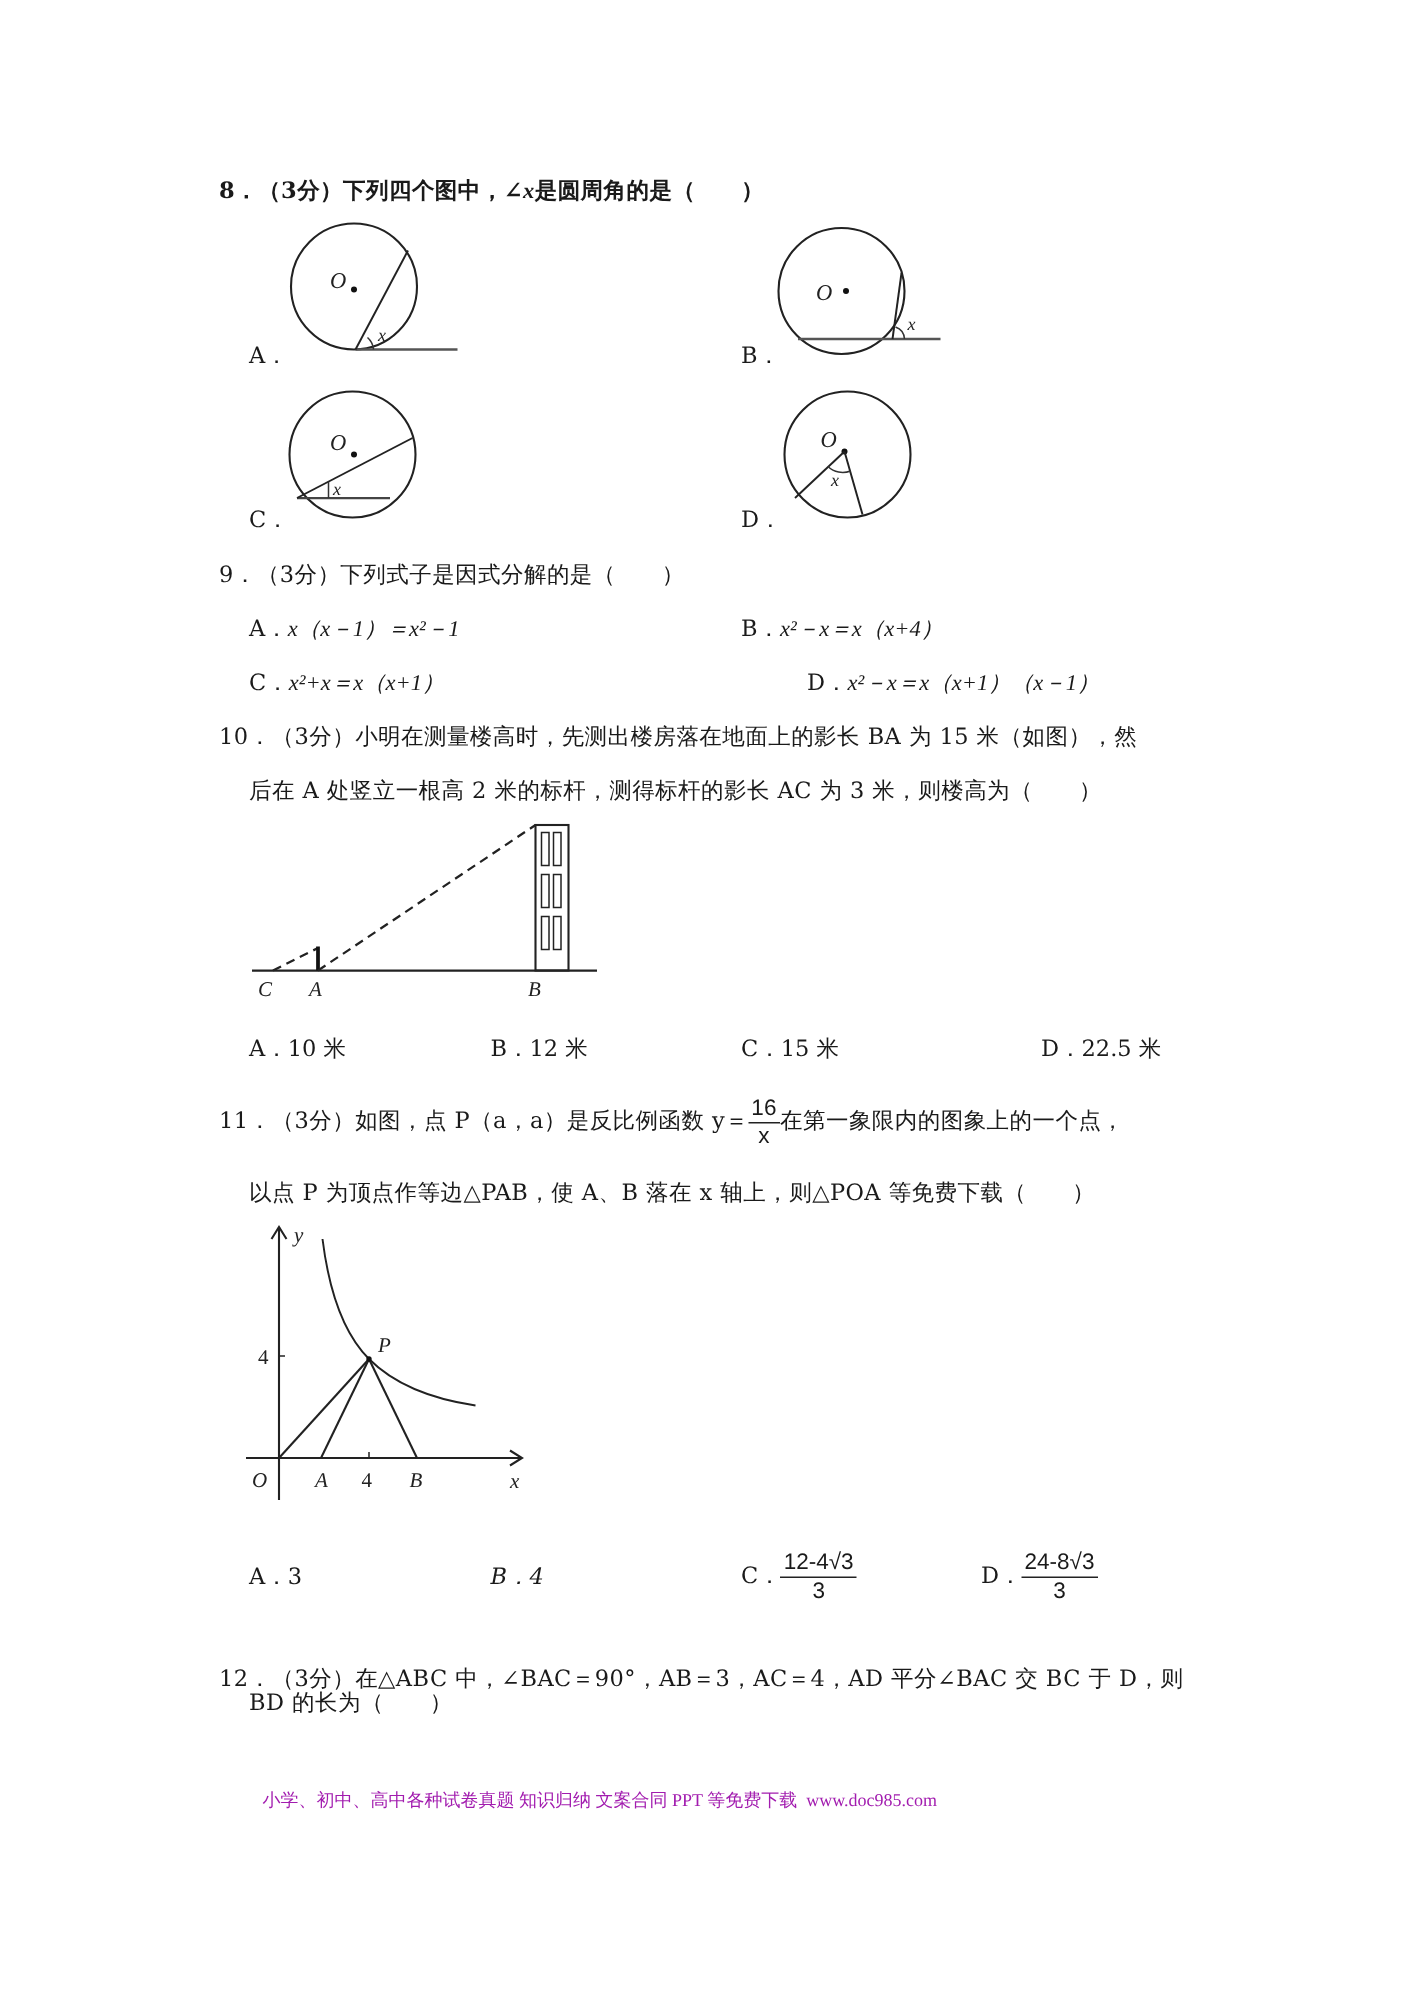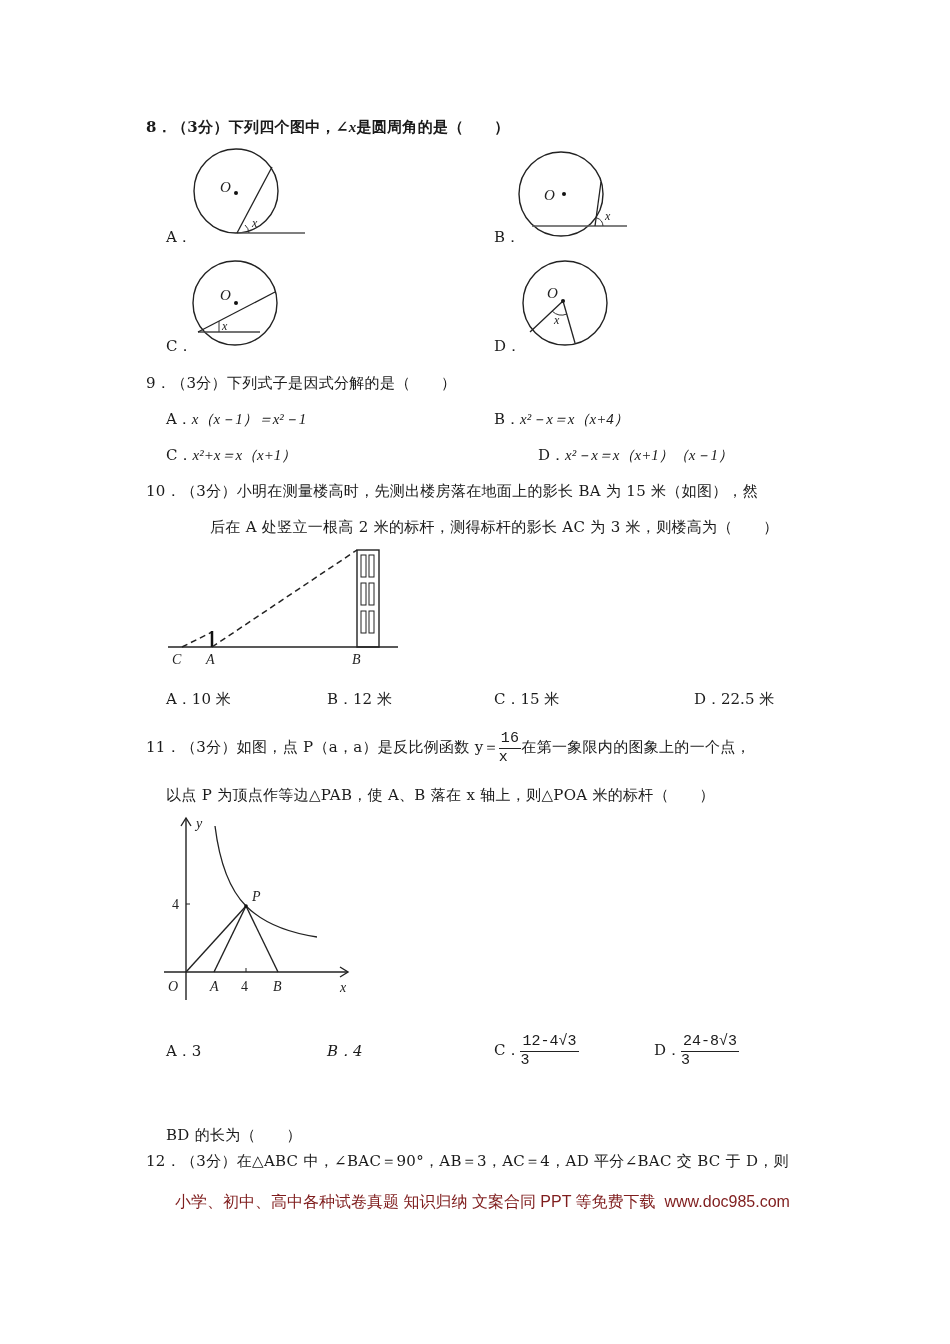--- a/index.html
+++ b/index.html
@@ -2,25 +2,25 @@
 <html><head>
 <meta charset="utf-8">
 <style>
   html, body { margin:0; padding:0; background:#ffffff; }
   body { width:950px; height:1344px; position:relative; overflow:hidden;
          font-family:"DejaVu Serif","Liberation Serif",serif; color:#1a1a1a; font-size:15px; }
   .abs { position:absolute; white-space:nowrap; }
   .q { font-size:15px; letter-spacing:0.3px; }
   .opt { font-size:15px; }
   i, .it { font-style:italic; font-family:"Liberation Serif","DejaVu Serif",serif; }
-  .frac { display:inline-block; vertical-align:middle; text-align:left; font-family:Liberation Mono, monospace; font-size:15px; line-height:18px; }
+  .frac { display:inline-block; vertical-align:middle; text-align:center; font-family:Liberation Sans, sans-serif; font-size:15px; line-height:18px; }
   .frac .num { display:block; border-bottom:1px solid #222; padding:0 2px; }
   .frac .den { display:block; }
   svg text { font-family:"Liberation Serif","DejaVu Serif",serif; font-style:italic; fill:#222; }
-  .footer { font-family:Liberation Sans, sans-serif; font-size:16px; color:#7f1d1d; }
+  .footer { font-family:Liberation Serif, serif; font-size:12px; color:#a21caf; }
 </style>
 </head>
 <body>
 
 <div class="abs q" style="left:146px;top:118px;font-weight:bold;">
   <span>8．</span><span>（3分）</span><span>下列四个图中，∠</span><i>x</i><span>是圆周角的是（　　）</span>
 </div>
 
 <div class="abs opt" style="left:166px;top:228px;">A．</div>
 <svg class="abs" style="left:185px;top:145px;" width="125" height="100">
@@ -78,21 +78,21 @@
 <div class="abs opt" style="left:166px;top:446px;">
   <span>C．</span><span class="it">x²+x＝x（x+1）</span>
 </div>
 <div class="abs opt" style="left:494px;top:446px;margin-left:44px;">
   <span>D．</span><span class="it">x²－x＝x（x+1）（x－1）</span>
 </div>
 
 <div class="abs q" style="left:146px;top:482px;">
   <span>10．</span><span>（3分）</span><span>小明在测量楼高时，先测出楼房落在地面上的影长 BA 为 15 米（如图），然</span>
 </div>
-<div class="abs q" style="left:166px;top:518px;margin-left:44px;">后在 A 处竖立一根高 2 米的标杆，测得标杆的影长 AC 为 3 米，则楼高为（　　）</div>
+<div class="abs q" style="left:166px;top:518px;">后在 A 处竖立一根高 2 米的标杆，测得标杆的影长 AC 为 3 米，则楼高为（　　）</div>
 
 <svg class="abs" style="left:160px;top:545px;" width="245" height="125">
   <line x1="8" y1="102" x2="238" y2="102" stroke="#222" stroke-width="1.5"></line>
   <line x1="22" y1="102" x2="52" y2="87" stroke="#222" stroke-width="1.5" stroke-dasharray="6,4"></line>
   <line x1="52" y1="102" x2="52" y2="86" stroke="#111" stroke-width="2.5"></line>
   <line x1="52" y1="102" x2="197" y2="5" stroke="#222" stroke-width="1.5" stroke-dasharray="6,4"></line>
   <rect x="197" y="5" width="22" height="97" fill="none" stroke="#222" stroke-width="1.4"></rect>
   <rect x="201" y="10" width="5" height="22" fill="none" stroke="#222" stroke-width="1"></rect>
   <rect x="209" y="10" width="5" height="22" fill="none" stroke="#222" stroke-width="1"></rect>
   <rect x="201" y="38" width="5" height="22" fill="none" stroke="#222" stroke-width="1"></rect>
@@ -105,21 +105,21 @@
 </svg>
 
 <div class="abs opt" style="left:166px;top:690px;"><span>A．</span><span>10 米</span></div>
 <div class="abs opt" style="left:327px;top:690px;"><span>B．</span><span>12 米</span></div>
 <div class="abs opt" style="left:494px;top:690px;"><span>C．</span><span>15 米</span></div>
 <div class="abs opt" style="left:654px;top:690px;margin-left:40px;"><span>D．</span><span>22.5 米</span></div>
 
 <div class="abs q" style="left:146px;top:727px;height:40px;line-height:40px;">
   <span>11．</span><span>（3分）</span><span>如图，点 P（a，a）是反比例函数 y＝</span><span class="frac"><span class="num">16</span><span class="den">x</span></span><span>在第一象限内的图象上的一个点，</span>
 </div>
-<div class="abs q" style="left:166px;top:786px;">以点 P 为顶点作等边△PAB，使 A、B 落在 x 轴上，则△POA 米的标杆（　　）</div>
+<div class="abs q" style="left:166px;top:786px;">以点 P 为顶点作等边△PAB，使 A、B 落在 x 轴上，则△POA 等免费下载（　　）</div>
 
 <svg class="abs" style="left:160px;top:812px;" width="200" height="195">
 
   <line x1="26" y1="188" x2="26" y2="6" stroke="#222" stroke-width="1.4"></line>
   <polyline points="21,14 26,6 31,14" fill="none" stroke="#222" stroke-width="1.4"></polyline>
   <line x1="4" y1="160" x2="188" y2="160" stroke="#222" stroke-width="1.4"></line>
   <polyline points="180,155 188,160 180,165" fill="none" stroke="#222" stroke-width="1.4"></polyline>
   <text x="36" y="16" font-size="14">y</text>
   <text x="180" y="180" font-size="14">x</text>
   <text x="8" y="179" font-size="14">O</text>
@@ -138,20 +138,20 @@
   <text x="92" y="89" font-size="14">P</text>
   <text x="50" y="179" font-size="14">A</text>
   <text x="113" y="179" font-size="14">B</text>
 </svg>
 
 <div class="abs opt" style="left:166px;top:1042px;"><span>A．</span><span>3</span></div>
 <div class="abs opt" style="left:327px;top:1042px;font-style:italic;"><span>B．</span><span>4</span></div>
 <div class="abs opt" style="left:494px;top:1028px;height:44px;line-height:44px;"><span>C．</span><span class="frac"><span class="num">12-4√3</span><span class="den">3</span></span></div>
 <div class="abs opt" style="left:654px;top:1028px;height:44px;line-height:44px;"><span>D．</span><span class="frac"><span class="num">24-8√3</span><span class="den">3</span></span></div>
 
-<div class="abs q" style="left:146px;top:1152px;">
+<div class="abs q" style="left:146px;top:1110px;">
   <span>12．</span><span>（3分）</span><span>在△ABC 中，∠BAC＝90°，AB＝3，AC＝4，AD 平分∠BAC 交 BC 于 D，则</span>
 </div>
 <div class="abs q" style="left:166px;top:1126px;">BD 的长为（　　）</div>
 
 <div class="abs footer" style="left:175px;top:1192px;">
   <span>小学、初中、高中各种试卷真题 知识归纳 文案合同 PPT 等免费下载</span>&nbsp;&nbsp;<span>www.doc985.com</span>
 </div>
 
 </body></html>

